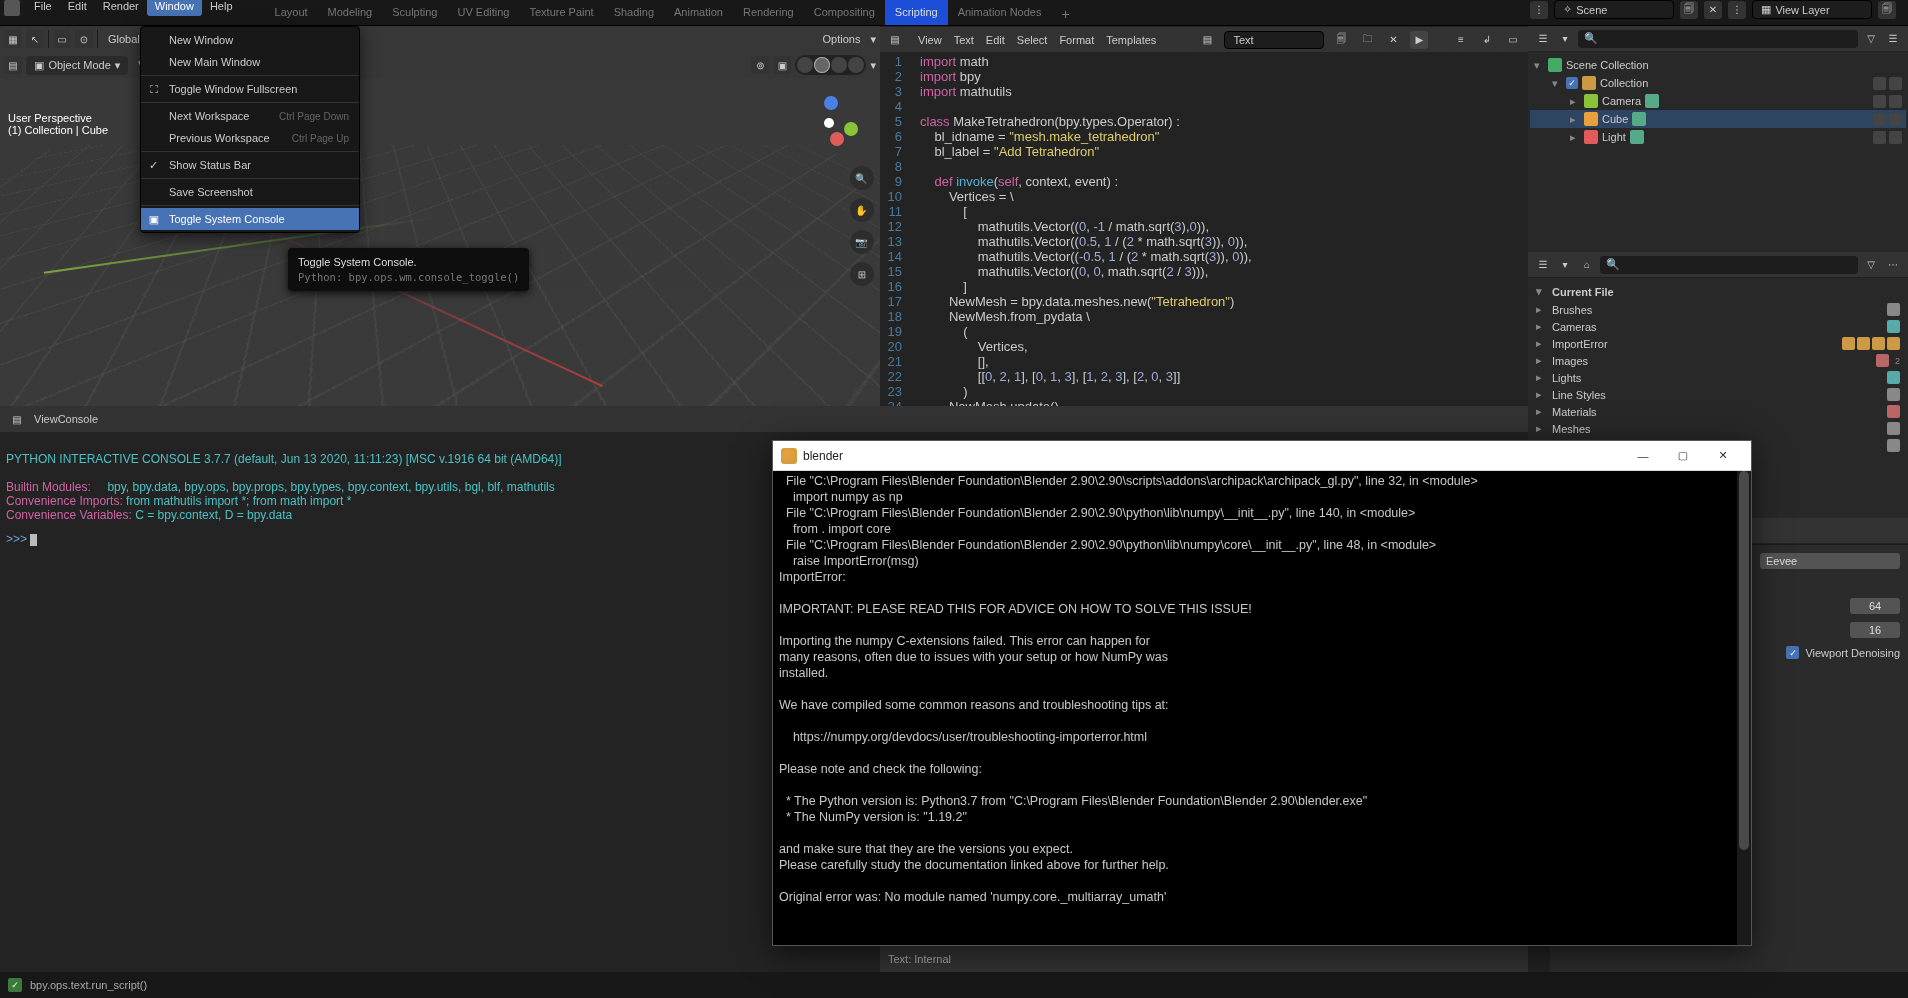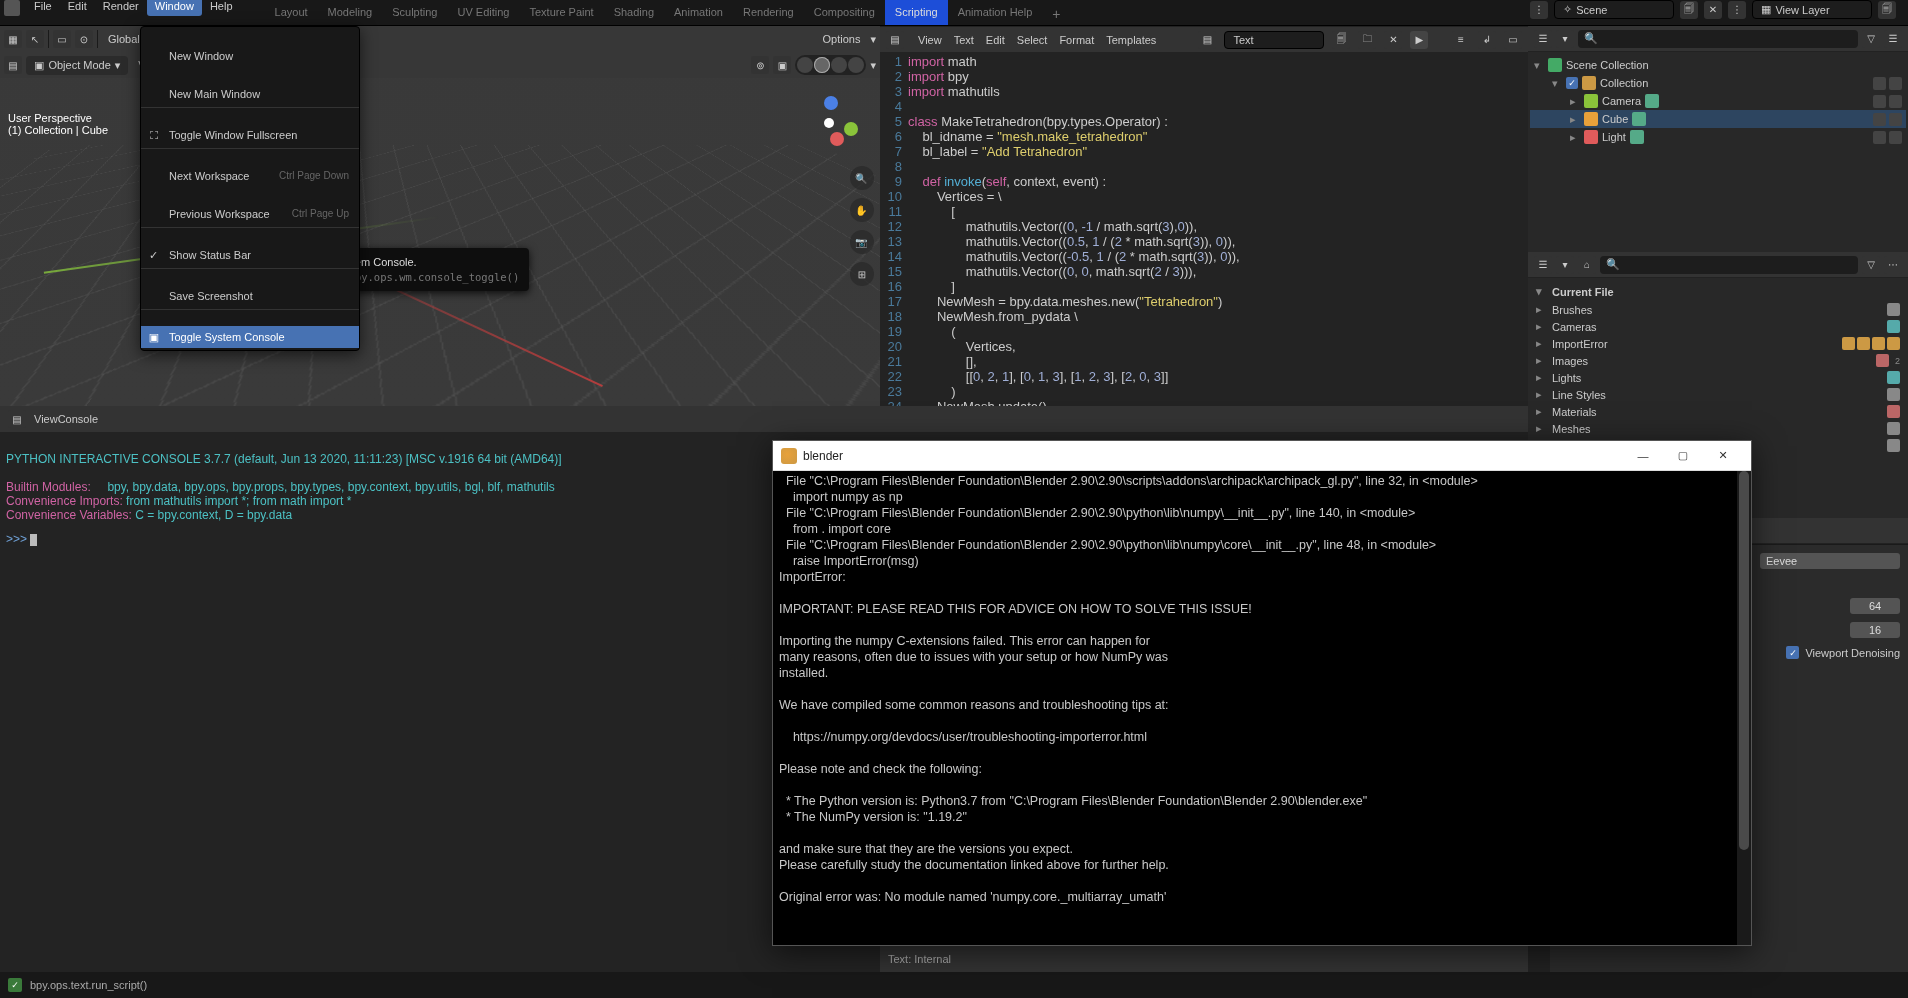--- a/index.html
+++ b/index.html
@@ -13,21 +13,21 @@
 .topbar .workspace-tabs { display: flex; margin-left: 24px; flex: 1; align-items: stretch; height: 100%; }
 .topbar .ws-tab { padding: 6px 10px; color: #777; cursor: pointer; }
 .topbar .ws-tab.active { color: #ddd; background: #1d4ed8; }
 .topbar .ws-tab.add { font-size: 14px; }
 .topbar .right-ctrls { display: flex; align-items: center; gap: 6px; padding-right: 8px; }
 .topbar .scene-field { background: #1d1d1d; border: 1px solid #000; border-radius: 4px; padding: 2px 8px; width: 120px; display: flex; align-items: center; gap: 4px;}
 .icon-btn { width: 18px; height: 18px; background: #333; border-radius: 3px; display:inline-flex; align-items:center; justify-content:center; font-size:10px; }
 
 
 .dropdown { position: absolute; top: 26px; left: 140px; width: 220px; background: #181818; border: 1px solid #000; border-radius: 4px; box-shadow: 0 4px 16px rgba(0,0,0,.6); z-index: 100; padding: 2px 0; }
-.dropdown .dd-item { padding: 5px 10px 5px 28px; cursor: pointer; position: relative; display: flex; justify-content: space-between; align-items: flex-start; margin-top: 16px; }
+.dropdown .dd-item { padding: 5px 10px 5px 28px; cursor: pointer; position: relative; display: flex; justify-content: space-between; align-items: center; }
 .dropdown .dd-item:hover, .dropdown .dd-item.highlight { background: #4772b3; color: #fff; }
 .dropdown .dd-sep { height: 1px; background: #333; margin: 2px 0; }
 .dropdown .dd-item .shortcut { color: #666; font-size: 10px; }
 .dropdown .dd-icon { position: absolute; left: 6px; width:14px; text-align:center; }
 .dropdown .dd-check::before { content: '✓'; position: absolute; left: 8px; }
 
 
 .tooltip { position: absolute; top: 248px; left: 288px; background: #0e0e0e; color: #ddd; padding: 8px 10px; border-radius: 4px; font-size: 11px; box-shadow: 0 2px 8px rgba(0,0,0,.8); z-index: 99; }
 .tooltip .tt-sub { color: #777; margin-top: 3px; font-family: monospace; font-size: 10.5px; }
 
@@ -64,21 +64,21 @@
 .vp-side-icons .icon-btn { background: rgba(40,40,40,.7); width:24px; height:24px; border-radius:12px; }
 
 
 .text-editor { flex: 1; background: #232323; display: flex; flex-direction: column; position: relative; }
 .editor-header { height: 26px; background: #333; display: flex; align-items: center; padding: 0 6px; gap: 8px; border-top:1px solid #222; }
 .editor-header .menu-item { padding: 3px 6px; cursor: pointer; }
 .text-field { background: #1d1d1d; border: 1px solid #000; border-radius: 4px; padding: 2px 8px; width: 100px; display:flex; align-items:center; gap:4px; }
 .code-area { flex: 1; display: flex; font-family: 'Consolas', monospace; font-size: 13px; overflow: hidden; padding-top: 2px; }
 .line-nums { width: 28px; text-align: right; padding: 0 6px 0 0; color: #4a7a9b; background: #232323; }
 .line-nums div { height: 15px; line-height: 15px; }
-.code-lines { flex:1; }
+.code-lines { flex:1;margin-left:12px; }
 .code-lines div { height: 15px; line-height: 15px; white-space: pre; }
 .kw { color: #d063a4; }
 .str { color: #dece6d; }
 .num { color: #9faed6; }
 .fn { color: #54b0d6; }
 .op { color: #ccc; }
 
 
 .lower-area { flex: 1; display: flex; flex-direction: column; background: #232323; }
 .console-header { height: 26px; background: #333; display: flex; align-items: center; padding: 0 8px; gap: 8px; }
@@ -153,21 +153,21 @@
       <span class="ws-tab">Layout</span>
       <span class="ws-tab">Modeling</span>
       <span class="ws-tab">Sculpting</span>
       <span class="ws-tab">UV Editing</span>
       <span class="ws-tab">Texture Paint</span>
       <span class="ws-tab">Shading</span>
       <span class="ws-tab">Animation</span>
       <span class="ws-tab">Rendering</span>
       <span class="ws-tab">Compositing</span>
       <span class="ws-tab active">Scripting</span>
-      <span class="ws-tab">Animation Help</span>
+      <span class="ws-tab">Animation Nodes</span>
       <span class="ws-tab add">+</span>
     </div>
   <div class="right-ctrls">
     <span class="icon-btn">⋮</span>
     <div class="scene-field">
         <span>✧</span>
         <span>Scene</span>
       </div>
     <span class="icon-btn">🗐</span>
     <span class="icon-btn">✕</span>

